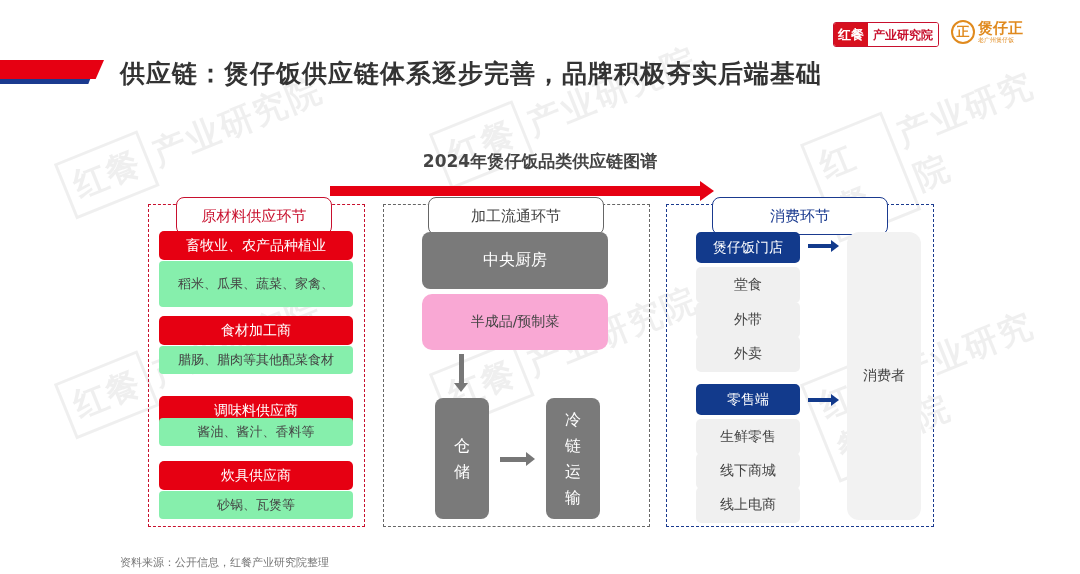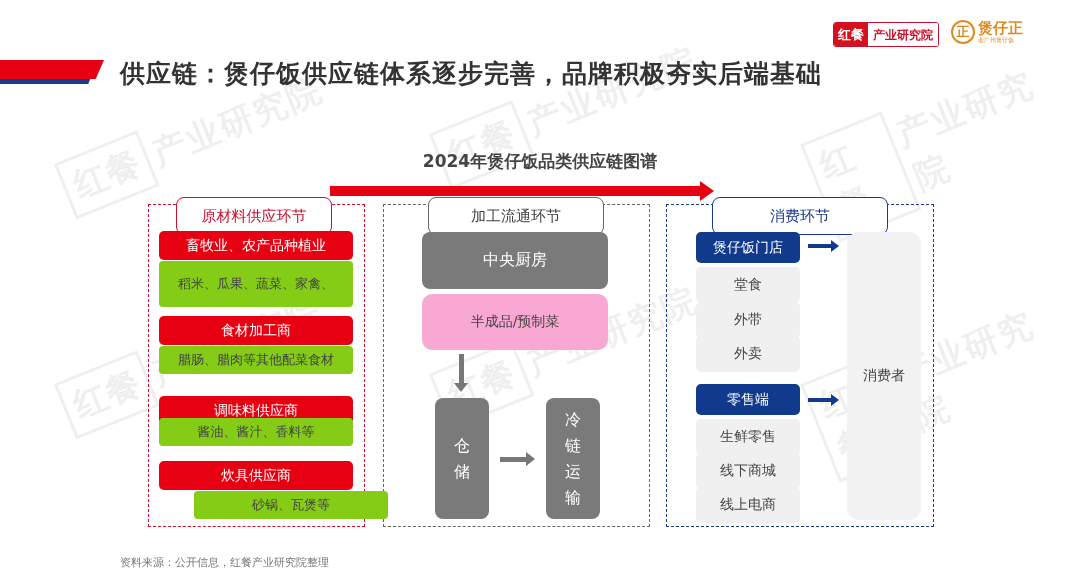--- a/index.html
+++ b/index.html
@@ -40,21 +40,21 @@
   .panel-gray { left: 383px; top: 204px; width: 267px; height: 323px; border-color: #666; }
   .panel-blue { left: 666px; top: 204px; width: 268px; height: 323px; border-color: #1a3a8f; }
 
   .stage-head { height: 38px; border-radius: 8px; background: #fff; border: 1.5px solid; display: flex; align-items: center; justify-content: center; font-size: 15px; margin-top: 16px; }
   .stage-red { left: 176px; top: 181px; width: 156px; border-color: #c8102e; color: #c8102e; }
   .stage-gray { left: 428px; top: 181px; width: 176px; border-color: #666; color: #444; }
   .stage-blue { left: 712px; top: 181px; width: 176px; border-color: #1a3a8f; color: #1a3a8f; }
 
   
   .rm-head { left: 159px; width: 194px; height: 29px; background: #e60012; color: #fff; border-radius: 5px; display: flex; align-items: center; justify-content: center; font-size: 14px; }
-  .rm-body { left: 159px; width: 194px; background: #84cc16; border-radius: 4px; color: #444; font-size: 13px; display: flex; align-items: center; justify-content: center; text-align: center; line-height: 20px; }
+  .rm-body { left: 159px; width: 194px; background: #86efac; border-radius: 4px; color: #444; font-size: 13px; display: flex; align-items: center; justify-content: center; text-align: center; line-height: 20px; }
 
   
   .proc-dark { background: #7a7a7a; color: #ffffff; border-radius: 8px; display: flex; align-items: center; justify-content: center; font-size: 16px; }
   .proc-light { background: #f9a8d4; color: #444; border-radius: 10px; display: flex; align-items: center; justify-content: center; font-size: 14px; }
   .vert { flex-direction: column; line-height: 26px; font-size: 16px; }
   .gray-arrow-v { left: 459px; top: 354px; width: 5px; height: 30px; background: #777; }
   .gray-arrow-vh { left: 454px; top: 383px; width: 0; height: 0; border-left: 7px solid transparent; border-right: 7px solid transparent; border-top: 9px solid #777; }
   .gray-arrow-h { left: 500px; top: 457px; width: 26px; height: 5px; background: #777; }
   .gray-arrow-hh { left: 526px; top: 452px; width: 0; height: 0; border-top: 7px solid transparent; border-bottom: 7px solid transparent; border-left: 9px solid #777; }
 
@@ -129,21 +129,21 @@
   <span>稻米、瓜果、蔬菜、家禽、</span>
 </div>
 
 <div class="abs rm-head" style="top:316px;">食材加工商</div>
 <div class="abs rm-body" style="top:346px; height:28px;">腊肠、腊肉等其他配菜食材</div>
 
 <div class="abs rm-head" style="top:396px;">调味料供应商</div>
 <div class="abs rm-body" style="top:418px; height:28px;">酱油、酱汁、香料等</div>
 
 <div class="abs rm-head" style="top:461px;">炊具供应商</div>
-<div class="abs rm-body" style="top:491px; height:28px;margin-left:35px;">砂锅、瓦煲等</div>
+<div class="abs rm-body" style="top:491px; height:28px;">砂锅、瓦煲等</div>
 
 <div class="abs proc-dark" style="left:422px; top:232px; width:186px; height:57px;">中央厨房</div>
 <div class="abs proc-light" style="left:422px; top:294px; width:186px; height:56px;">半成品/预制菜</div>
 <div class="abs gray-arrow-v"></div>
 <div class="abs gray-arrow-vh"></div>
 <div class="abs proc-dark vert" style="left:435px; top:398px; width:54px; height:121px;">
   <span>仓</span>
   <span>储</span>
 </div>
 <div class="abs gray-arrow-h"></div>

